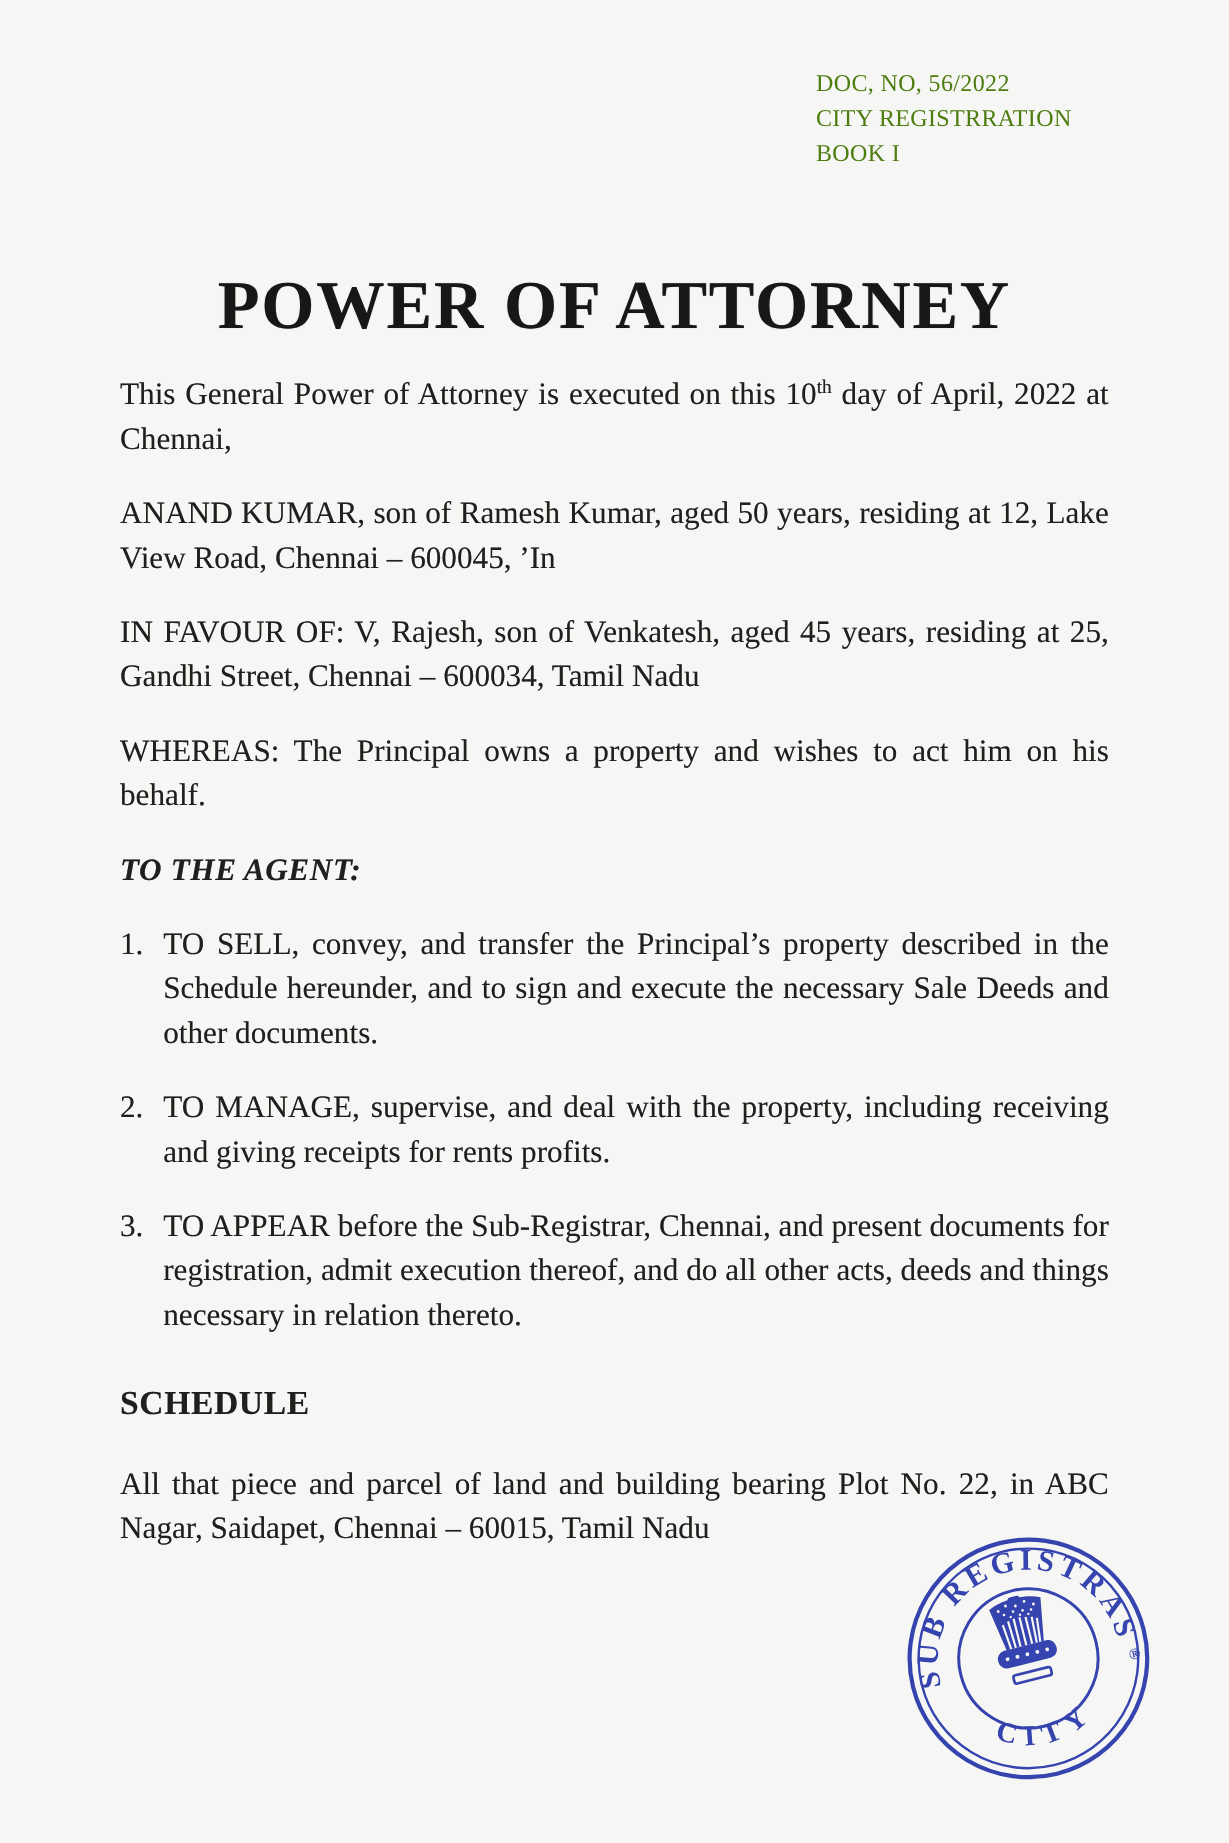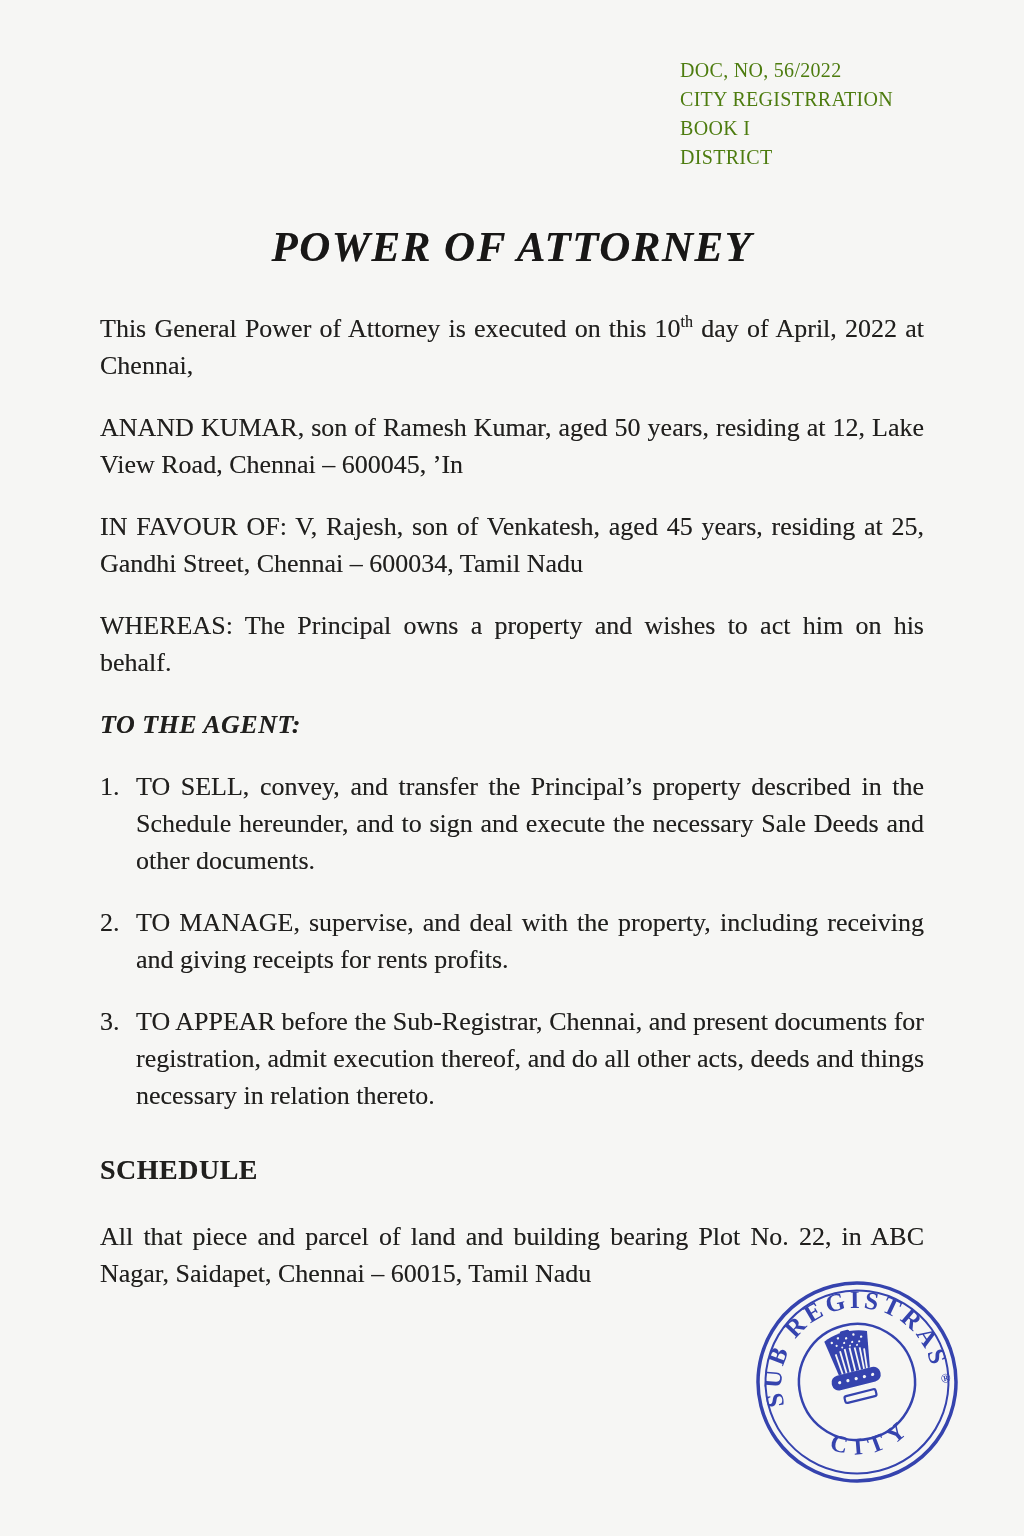--- a/index.html
+++ b/index.html
@@ -12,24 +12,23 @@
   }
   .page{position:relative;width:1024px;height:1536px;overflow:hidden;}
 
   .doc-header{
     position:absolute;left:680px;top:56px;
     font-size:20px;line-height:29px;letter-spacing:.3px;
     color:#4d7c0f;
   }
   .doc-title{
     position:absolute;left:100px;top:222px;width:824px;
-    text-align:center;font-size:43px;font-weight:700;
+    text-align:center;font-size:57px;font-weight:700;
     letter-spacing:1.5px;color:#181716;
     text-shadow:0 0 .6px rgba(20,20,20,.5);
-    font-style:italic;
   }
   .content{
     position:absolute;left:100px;top:310px;width:824px;
     font-size:26px;line-height:37px;
     text-shadow:0 0 .4px rgba(25,25,25,.45);
   }
   .content p{margin:0 0 25px 0;text-align:justify;}
   b,.lead{font-weight:400;margin-top:30px;}
   sup{font-size:.62em;vertical-align:super;line-height:0;}
 
@@ -55,21 +54,20 @@
 </style>
 </head>
 <body>
 
 <div class="page">
 
   <div class="doc-header">
     <div>DOC, NO, 56/2022</div>
     <div>CITY REGISTRRATION</div>
     <div>BOOK I</div>
-    <div>DISTRICT</div>
   </div>
 
   <div class="doc-title">POWER OF ATTORNEY</div>
 
   <div class="content">
 
     <p><span>This General Power of Attorney is executed on this 10</span><sup>th</sup><span> day of April, 2022 at Chennai,</span></p>
 
     <p><span class="lead">ANAND KUMAR</span><span>, son of Ramesh Kumar, aged 50 years, residing at 12, Lake View Road, Chennai – 600045, ’In</span></p>
 

